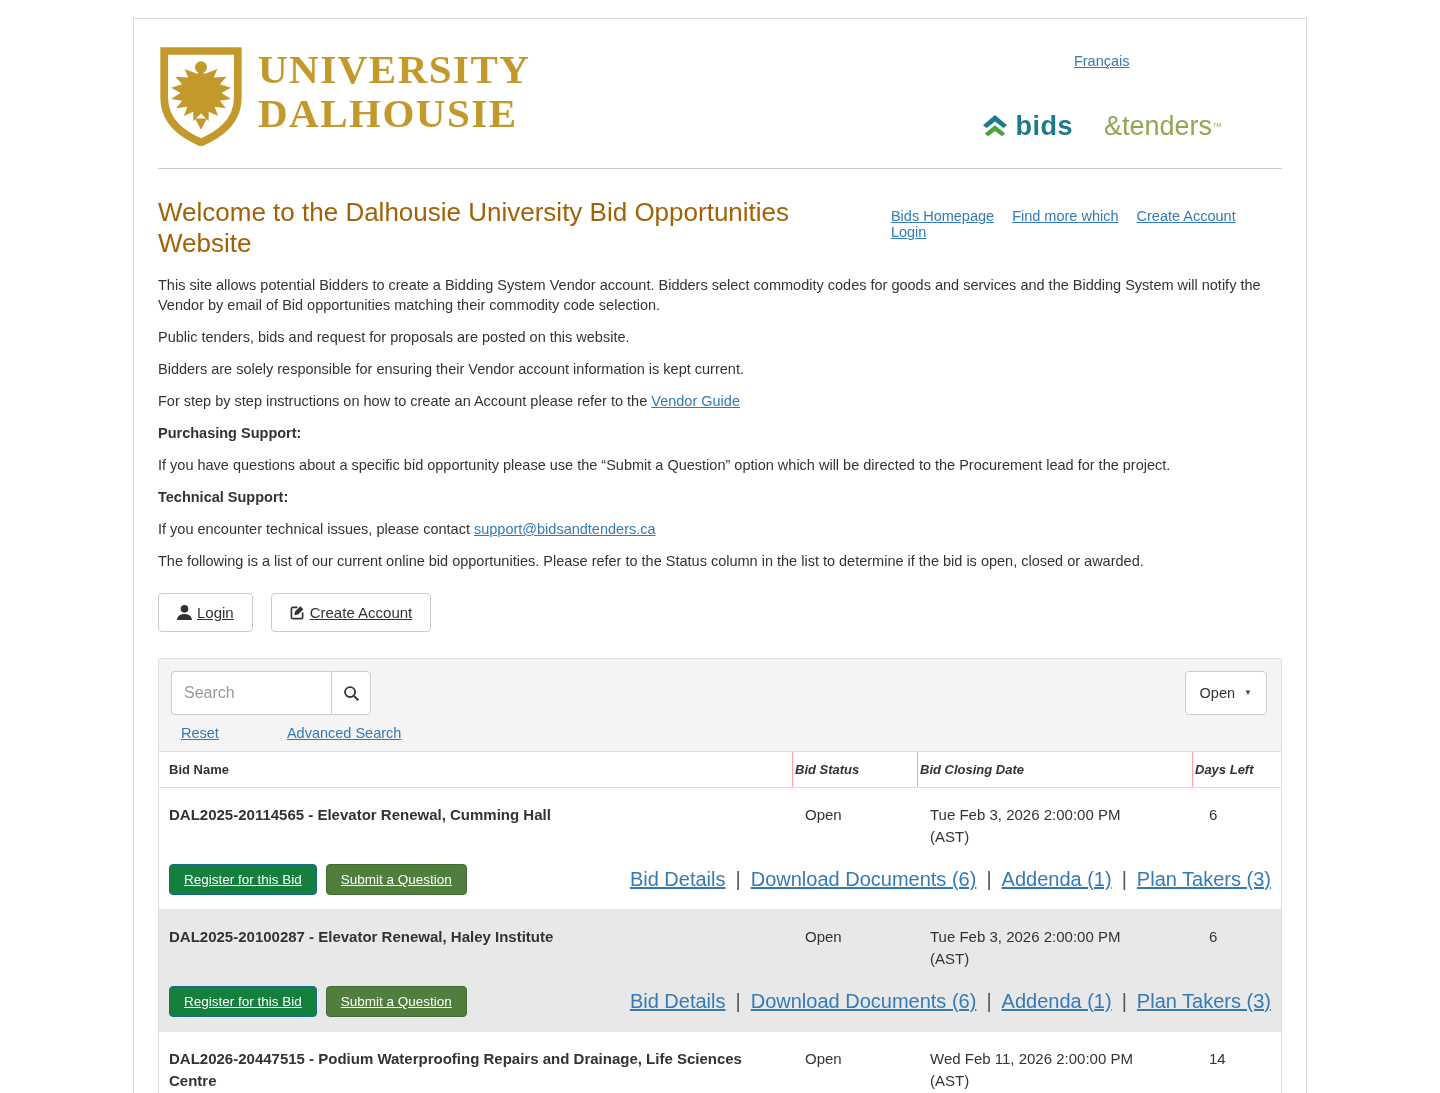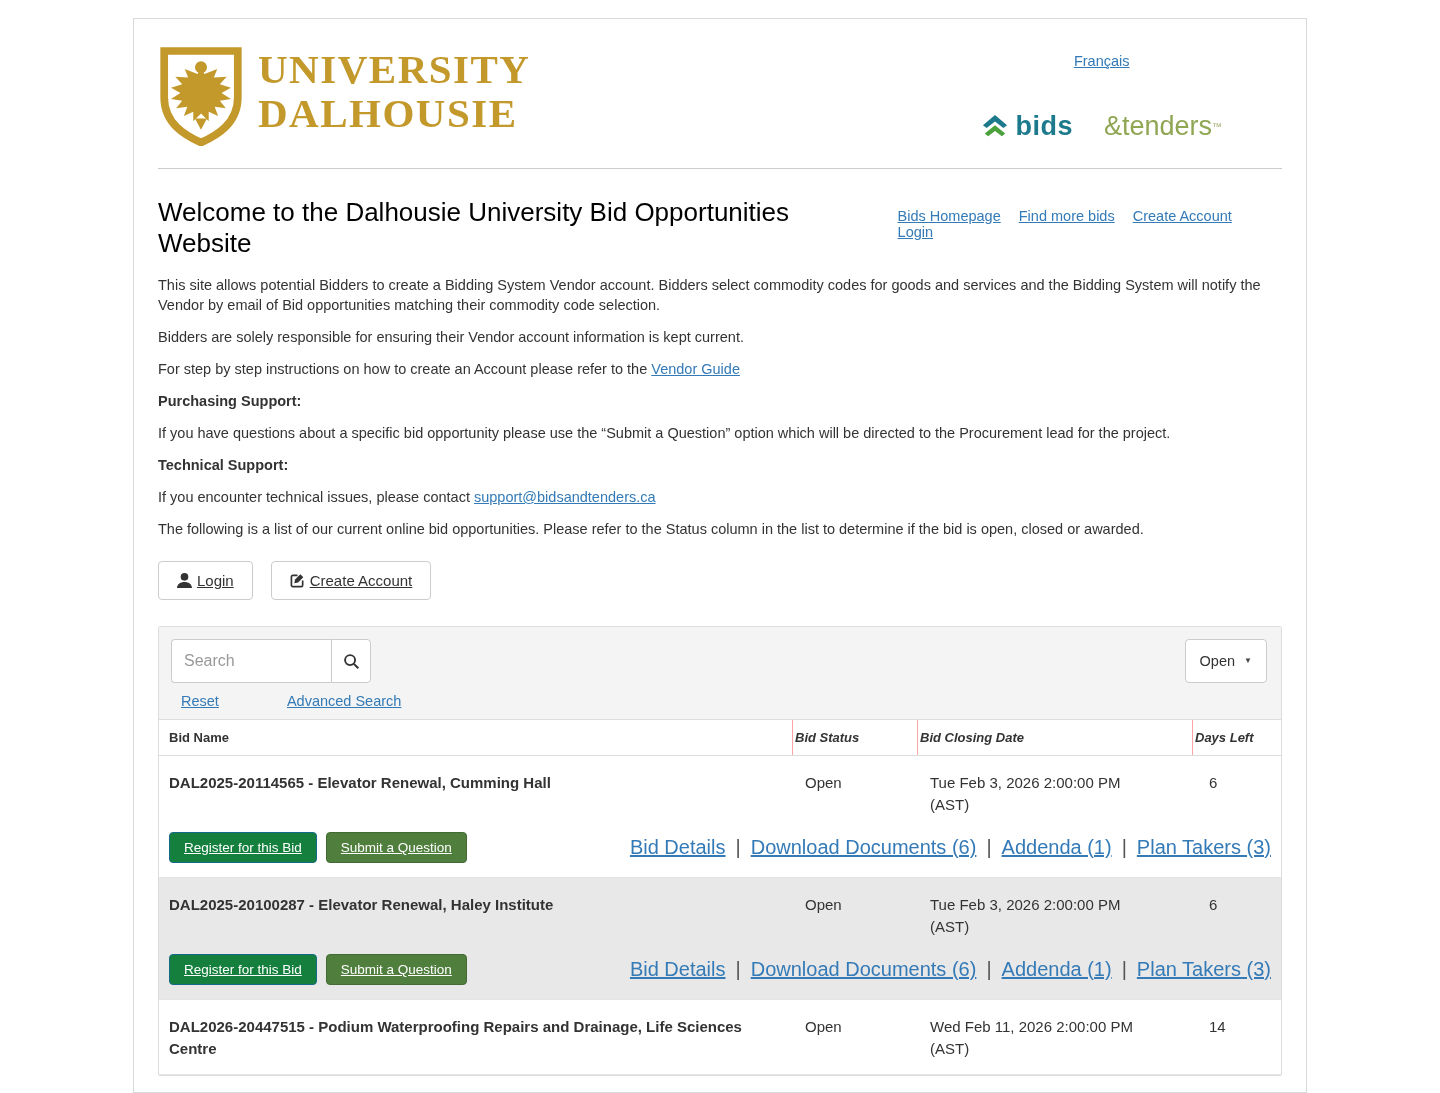--- a/index.html
+++ b/index.html
@@ -24,21 +24,21 @@
   .hdr-right { display:flex; flex-direction:column; align-items:center; justify-content:space-between; padding:8px 60px 4px 0; }
   .lang-link { font-size:14.5px; }
   .brand { display:flex; align-items:center; margin-top:40px; }
   .brand svg { margin-right:6px; }
   .brand-bids  { font-size:27px; font-weight:700; color:#1D7A8C; letter-spacing:0.5px; }
   .brand-tenders { font-size:27px; font-weight:300; color:#8FA653;margin-left:31px; }
   .brand-tm { font-size:10px; color:#9fae6b; vertical-align:super; }
   hr.hdr-rule { border:none; border-top:1px solid #ccc; margin:22px 0 0 0; }
   
   .title-row { display:flex; justify-content:space-between; align-items:baseline; margin-top:28px; }
-  h1.page-title { font-size:26px; font-weight:400; color:#000000; margin:0; }
+  h1.page-title { font-size:26px; font-weight:400; color:#a16207; margin:0; }
   .top-nav a { margin-left:14px; font-size:14.5px; white-space:nowrap; }
   .intro p { margin:12px 0 0 0; line-height:20px; }
   .intro .first-p { margin-top:16px; }
   .support-label { font-weight:700; margin:30px 0 0 0; }
   .support-label.technical { margin-top:12px; }
   .support-text { margin:2px 0 0 0; line-height:20px; }
   .list-intro { margin-top:12px; line-height:20px; }
   
   .acct-row { display:flex; gap:18px; margin-top:22px; }
   .acct-btn {
@@ -126,28 +126,29 @@
           <span class="brand-tm">™</span>
       </div>
     </div>
   </div>
   <hr class="hdr-rule">
 
   <div class="title-row">
     <h1 class="page-title">Welcome to the Dalhousie University Bid Opportunities Website</h1>
     <div class="top-nav">
       <a>Bids Homepage</a>
-      <a>Find more bids</a>
+      <a>Find more which</a>
       <a>Create Account</a>
       <a>Login</a>
     </div>
   </div>
 
   <div class="intro">
     <p class="first-p">This site allows potential Bidders to create a Bidding System Vendor account.  Bidders select commodity codes for goods and services and the Bidding System will notify the Vendor by email of Bid opportunities matching their commodity code selection.</p>
+    <p>Public tenders, bids and request for proposals are posted on this website.</p>
     <p>Bidders are solely responsible for ensuring their Vendor account information is kept current.</p>
     <p><span>For step by step instructions on how to create an Account please refer to the </span><a>Vendor Guide</a></p>
 
     <p class="support-label">Purchasing Support:</p>
     <p class="support-text">If you have questions about a specific bid opportunity please use the “Submit a Question” option which will be directed to the Procurement lead for the project.</p>
 
     <p class="support-label technical">Technical Support:</p>
     <p class="support-text"><span>If you encounter technical issues, please contact </span><a>support@bidsandtenders.ca</a></p>
 
     <p class="list-intro">The following is a list of our current online bid opportunities. Please refer to the Status column in the list to determine if the bid is open, closed or awarded.</p>

